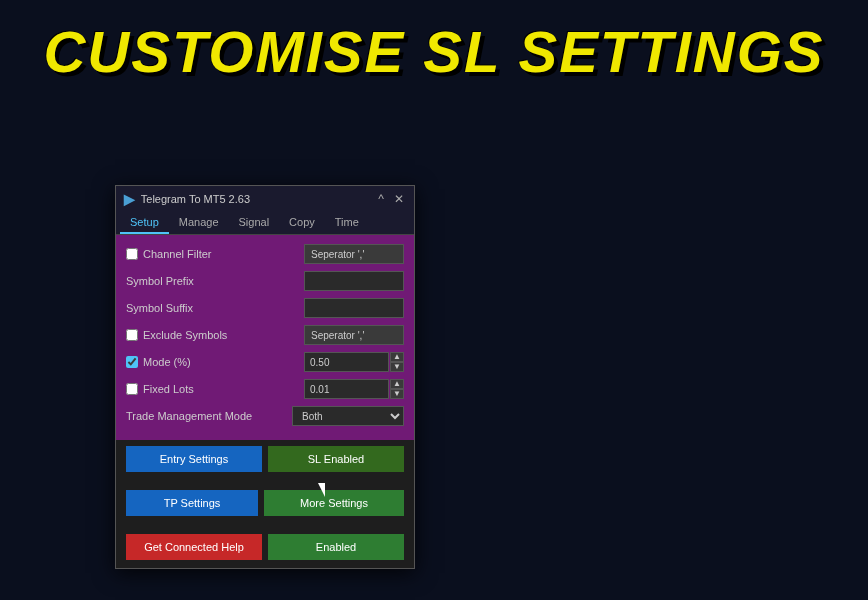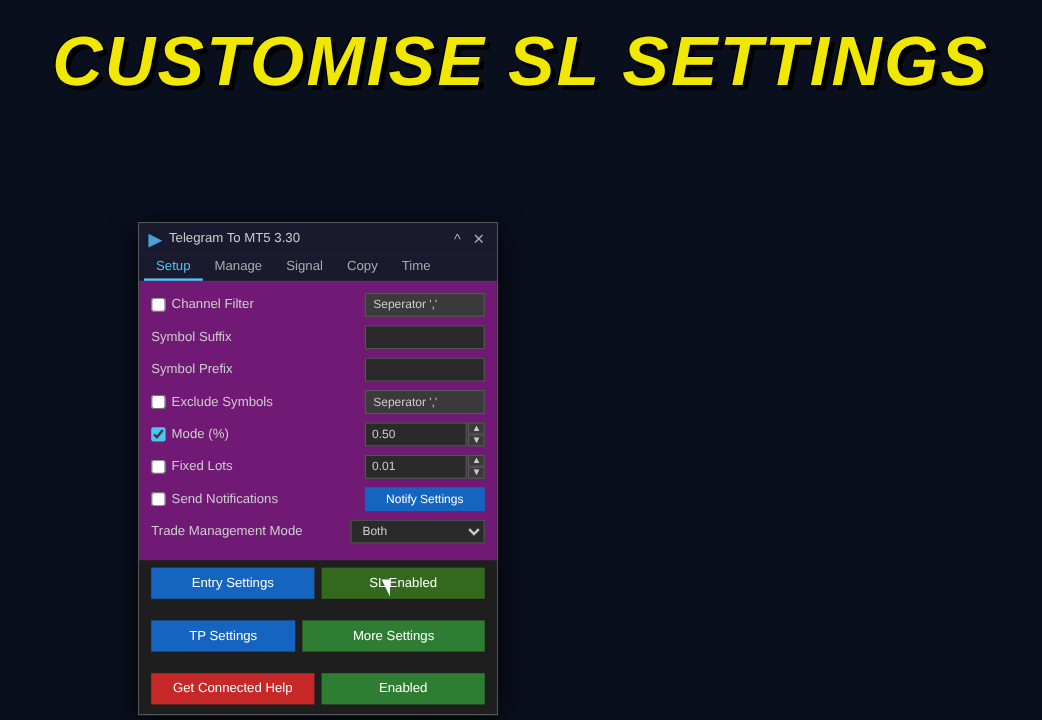--- a/index.html
+++ b/index.html
@@ -235,21 +235,21 @@
       cursor: pointer;
       height: 26px;
     }
 
     .btn-green-dark {
       flex: 1;
       background: #2e7d32;
       border: none;
       color: #ffffff;
       font-size: 11px;
-      padding: 5px 24px;
+      padding: 5px 12px;
       cursor: pointer;
       height: 26px;
     }
 
     .btn-sl {
       flex: 1;
       background: #33691e;
       border: none;
       color: #ffffff;
       font-size: 11px;
@@ -303,21 +303,21 @@
 </head>
 <body>
 
 <div class="main-title">CUSTOMISE SL SETTINGS</div>
 
 <div class="app-window">
 
   <div class="title-bar">
     <div class="title-bar-left">
       <span class="title-bar-icon">▶</span>
-      <span class="title-bar-text">Telegram To MT5 3.30</span>
+      <span class="title-bar-text">Telegram To MT5 2.63</span>
     </div>
     <div class="title-bar-controls">
       <button class="title-btn">^</button>
       <button class="title-btn">✕</button>
     </div>
   </div>
 
   <div class="nav-tabs">
     <div class="nav-tab active">Setup</div>
     <div class="nav-tab">Manage</div>
@@ -330,26 +330,26 @@
 
     <div class="form-row">
       <label class="form-label">
         <input type="checkbox" class="form-checkbox" style="">
         <span>Channel Filter</span>
       </label>
       <button class="separator-btn">Seperator ','</button>
     </div>
 
     <div class="form-row">
+      <span class="form-label">Symbol Prefix</span>
+      <input type="text" class="form-input" value="" style="">
+    </div>
+
+    <div class="form-row">
       <span class="form-label">Symbol Suffix</span>
-      <input type="text" class="form-input" value="" style="">
-    </div>
-
-    <div class="form-row">
-      <span class="form-label">Symbol Prefix</span>
       <input type="text" class="form-input" value="" style="">
     </div>
 
     <div class="form-row">
       <label class="form-label">
         <input type="checkbox" class="form-checkbox" style="">
         <span>Exclude Symbols</span>
       </label>
       <button class="separator-btn">Seperator ','</button>
     </div>
@@ -375,27 +375,20 @@
       </label>
       <div class="form-input-with-btn">
         <input type="text" class="spinner-input" value="0.01" style="">
         <div class="spinner-controls">
           <button class="spinner-btn">▲</button>
           <button class="spinner-btn">▼</button>
         </div>
       </div>
     </div>
 
-    <div class="form-row">
-      <label class="form-label">
-        <input type="checkbox" class="form-checkbox" style="">
-        <span>Send Notifications</span>
-      </label>
-      <button class="notify-btn">Notify Settings</button>
-    </div>
 
     <div class="form-row">
       <span class="form-label">Trade Management Mode</span>
       <select class="dropdown-select">
         <option>Both</option>
         <option>Manual</option>
         <option>Auto</option>
       </select>
     </div>
 

